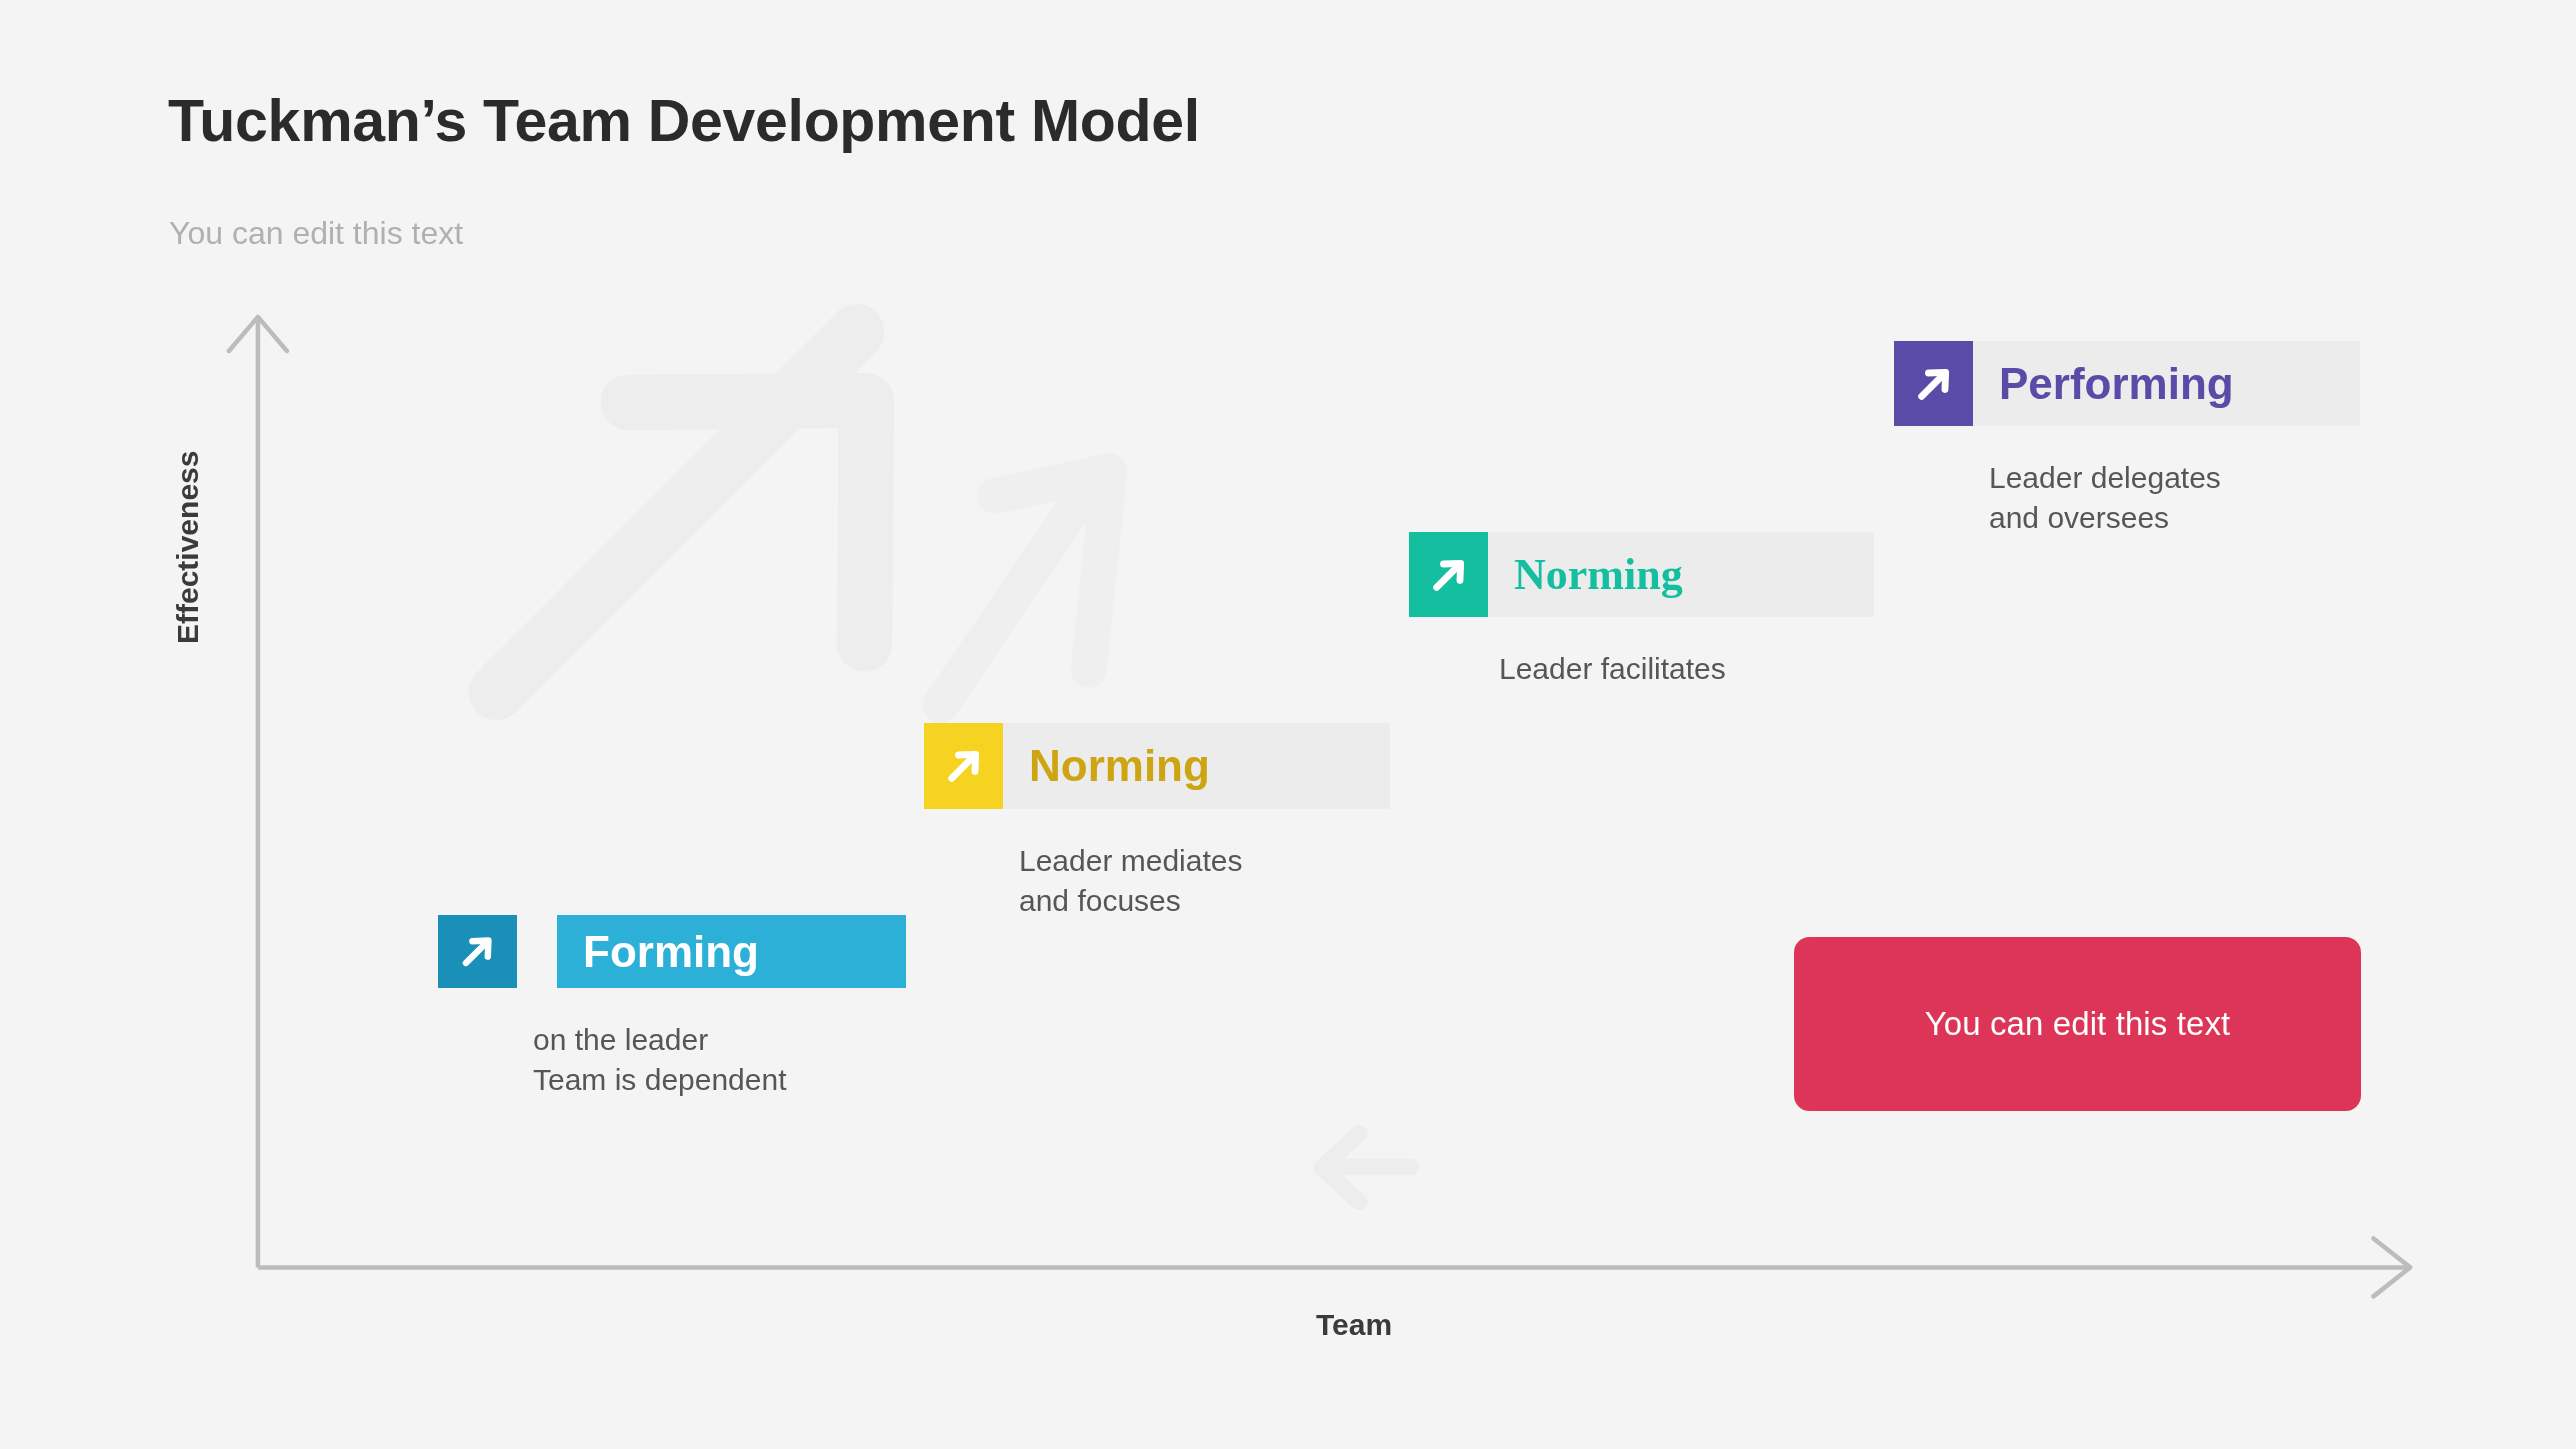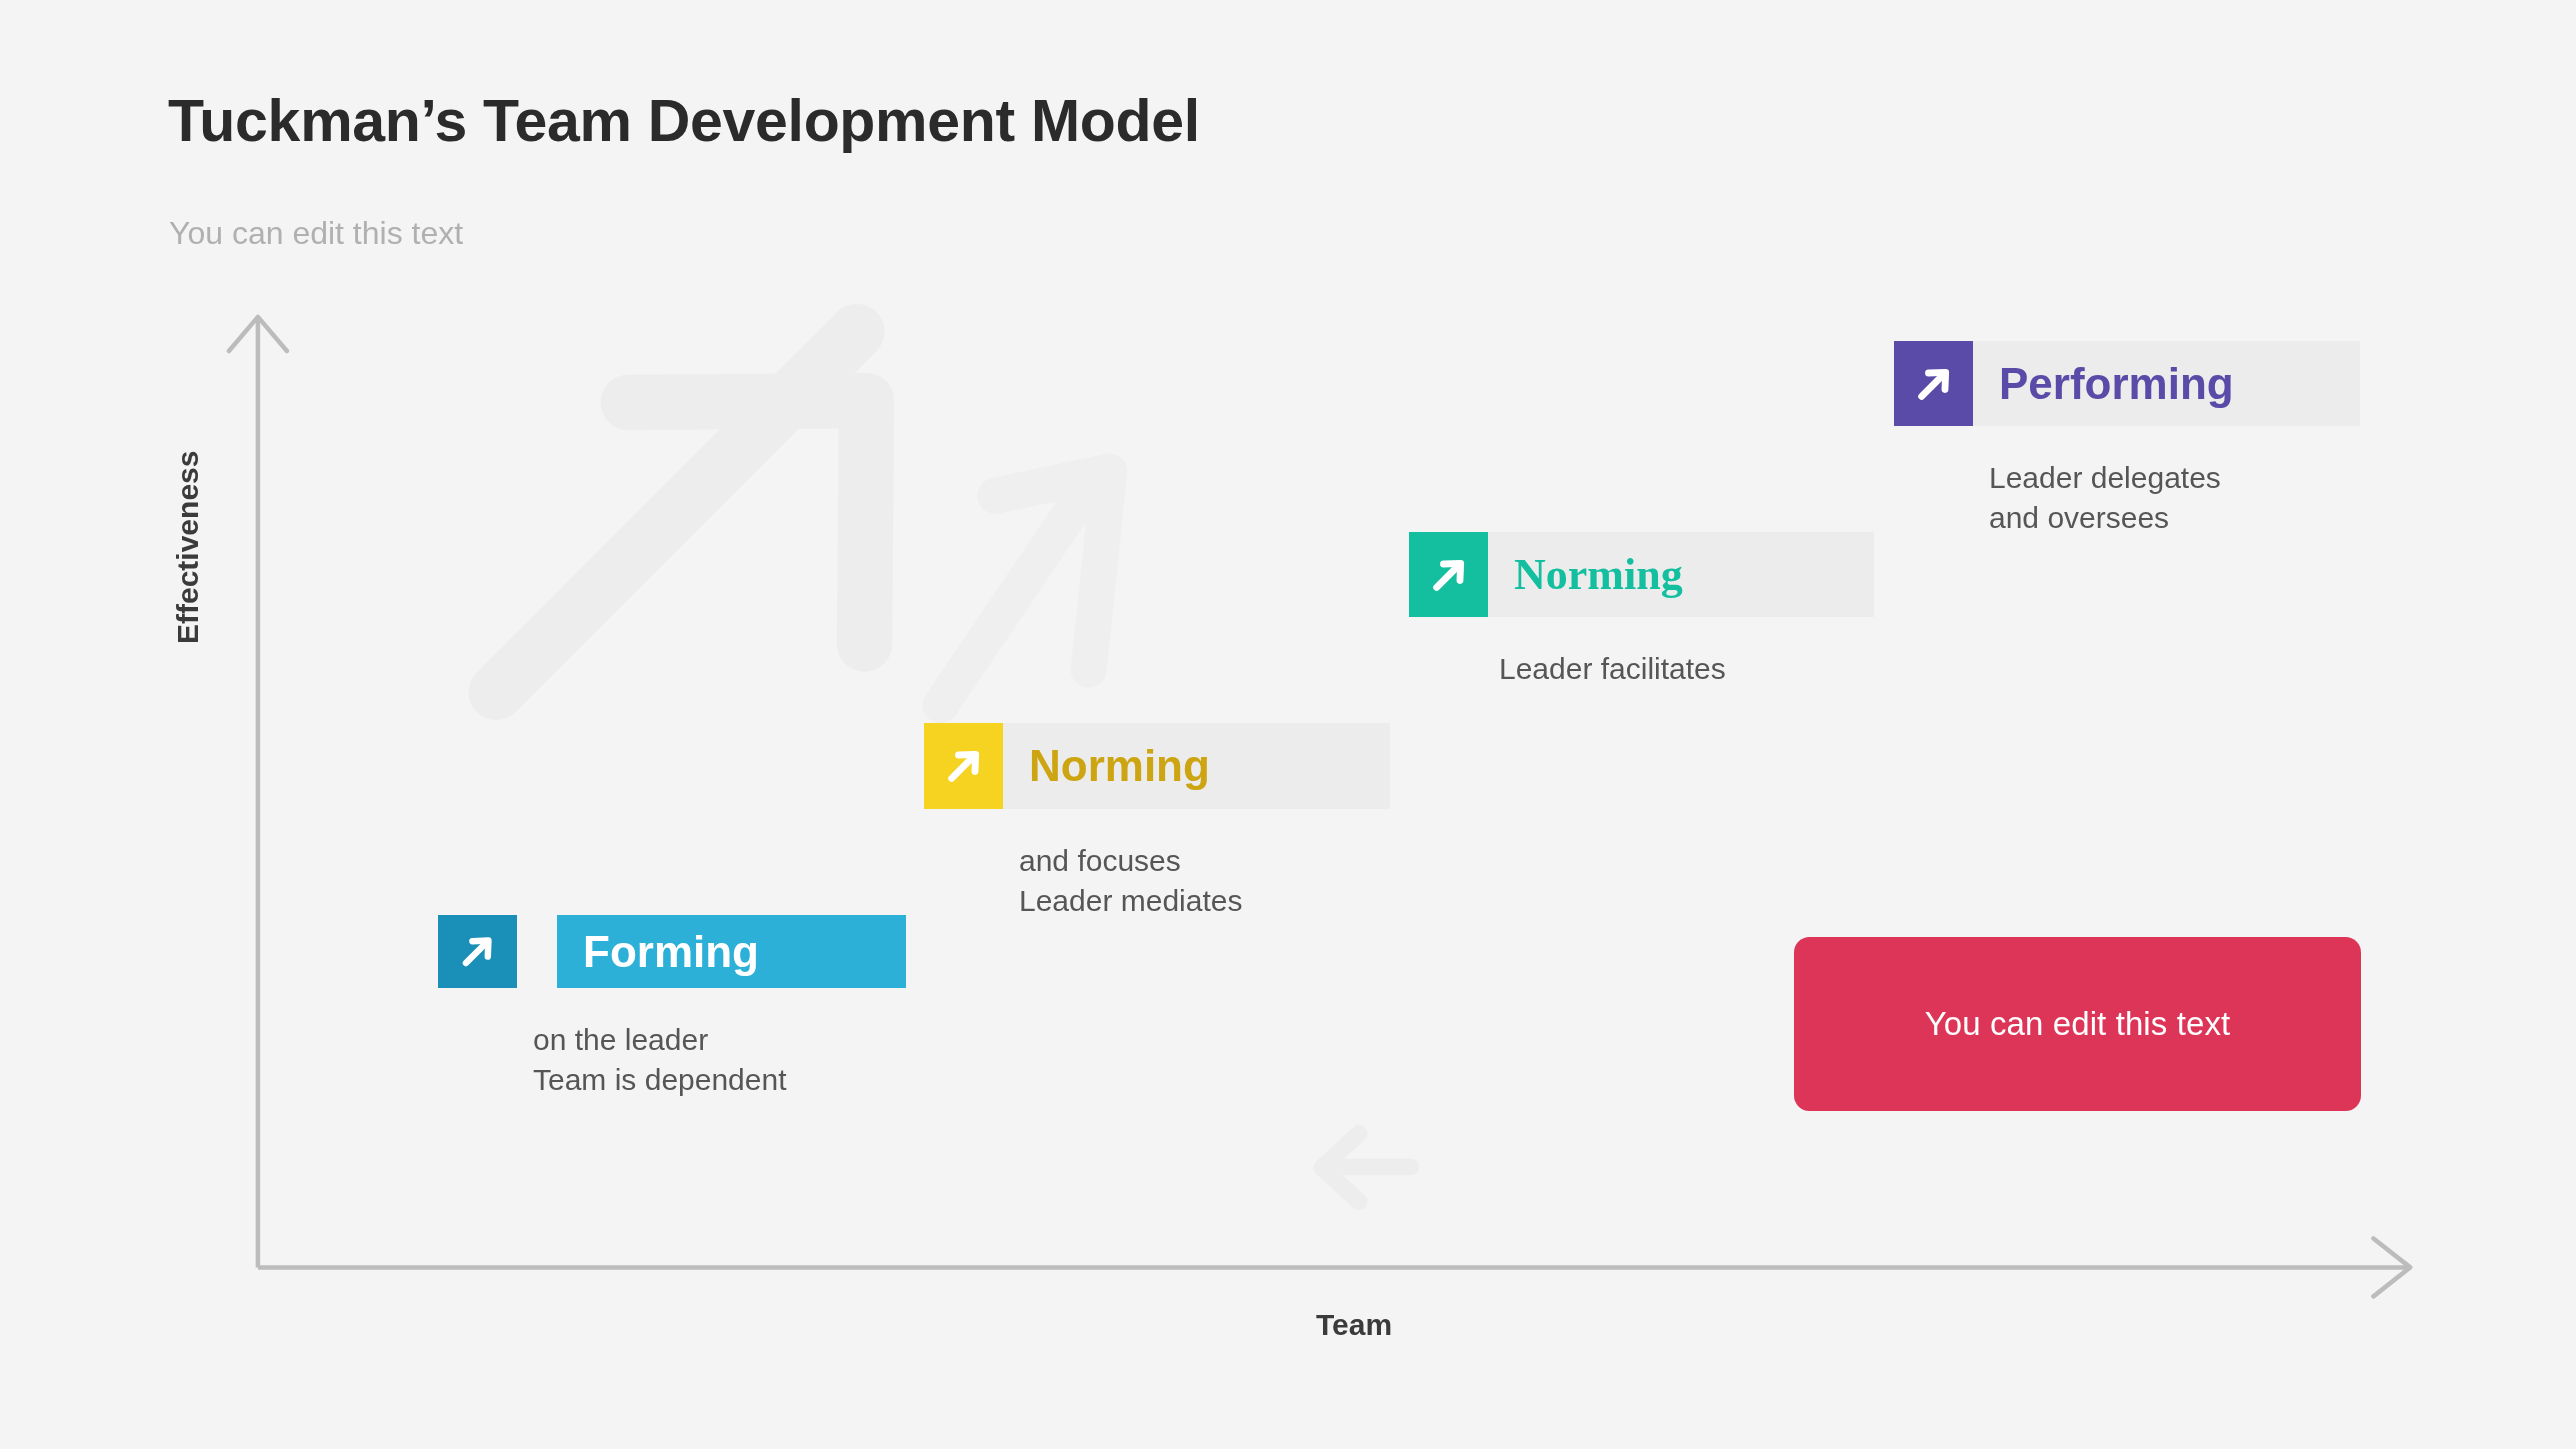--- a/index.html
+++ b/index.html
@@ -149,22 +149,22 @@
             <path d="M 17 53 L 51 19"></path>
             <path d="M 27 19 L 52 18 L 51 43"></path>
           </g>
         </svg>
       </div>
       <div class="stage-label-box" style="background:#ececec;">
         <span class="stage-label" style="color:#cda512;">Norming</span>
       </div>
     </div>
     <div class="stage-desc" style="left:95px;top:118px;width:399px;">
+      <div>Leader mediates</div>
       <div>and focuses</div>
-      <div>Leader mediates</div>
     </div>
   </div>
 
   <div class="stage" style="left:1409px;top:532px;width:465px;">
     <div class="stage-bar" style="width:465px;height:85px;">
       <div class="stage-icon" style="width:79px;height:85px;background:#14bfa0;">
         <svg width="48" height="48" viewBox="0 0 70 70" xmlns="http://www.w3.org/2000/svg">
           <g fill="none" stroke="#ffffff" stroke-width="10" stroke-linecap="round" stroke-linejoin="round">
             <path d="M 17 53 L 51 19"></path>
             <path d="M 27 19 L 52 18 L 51 43"></path>

